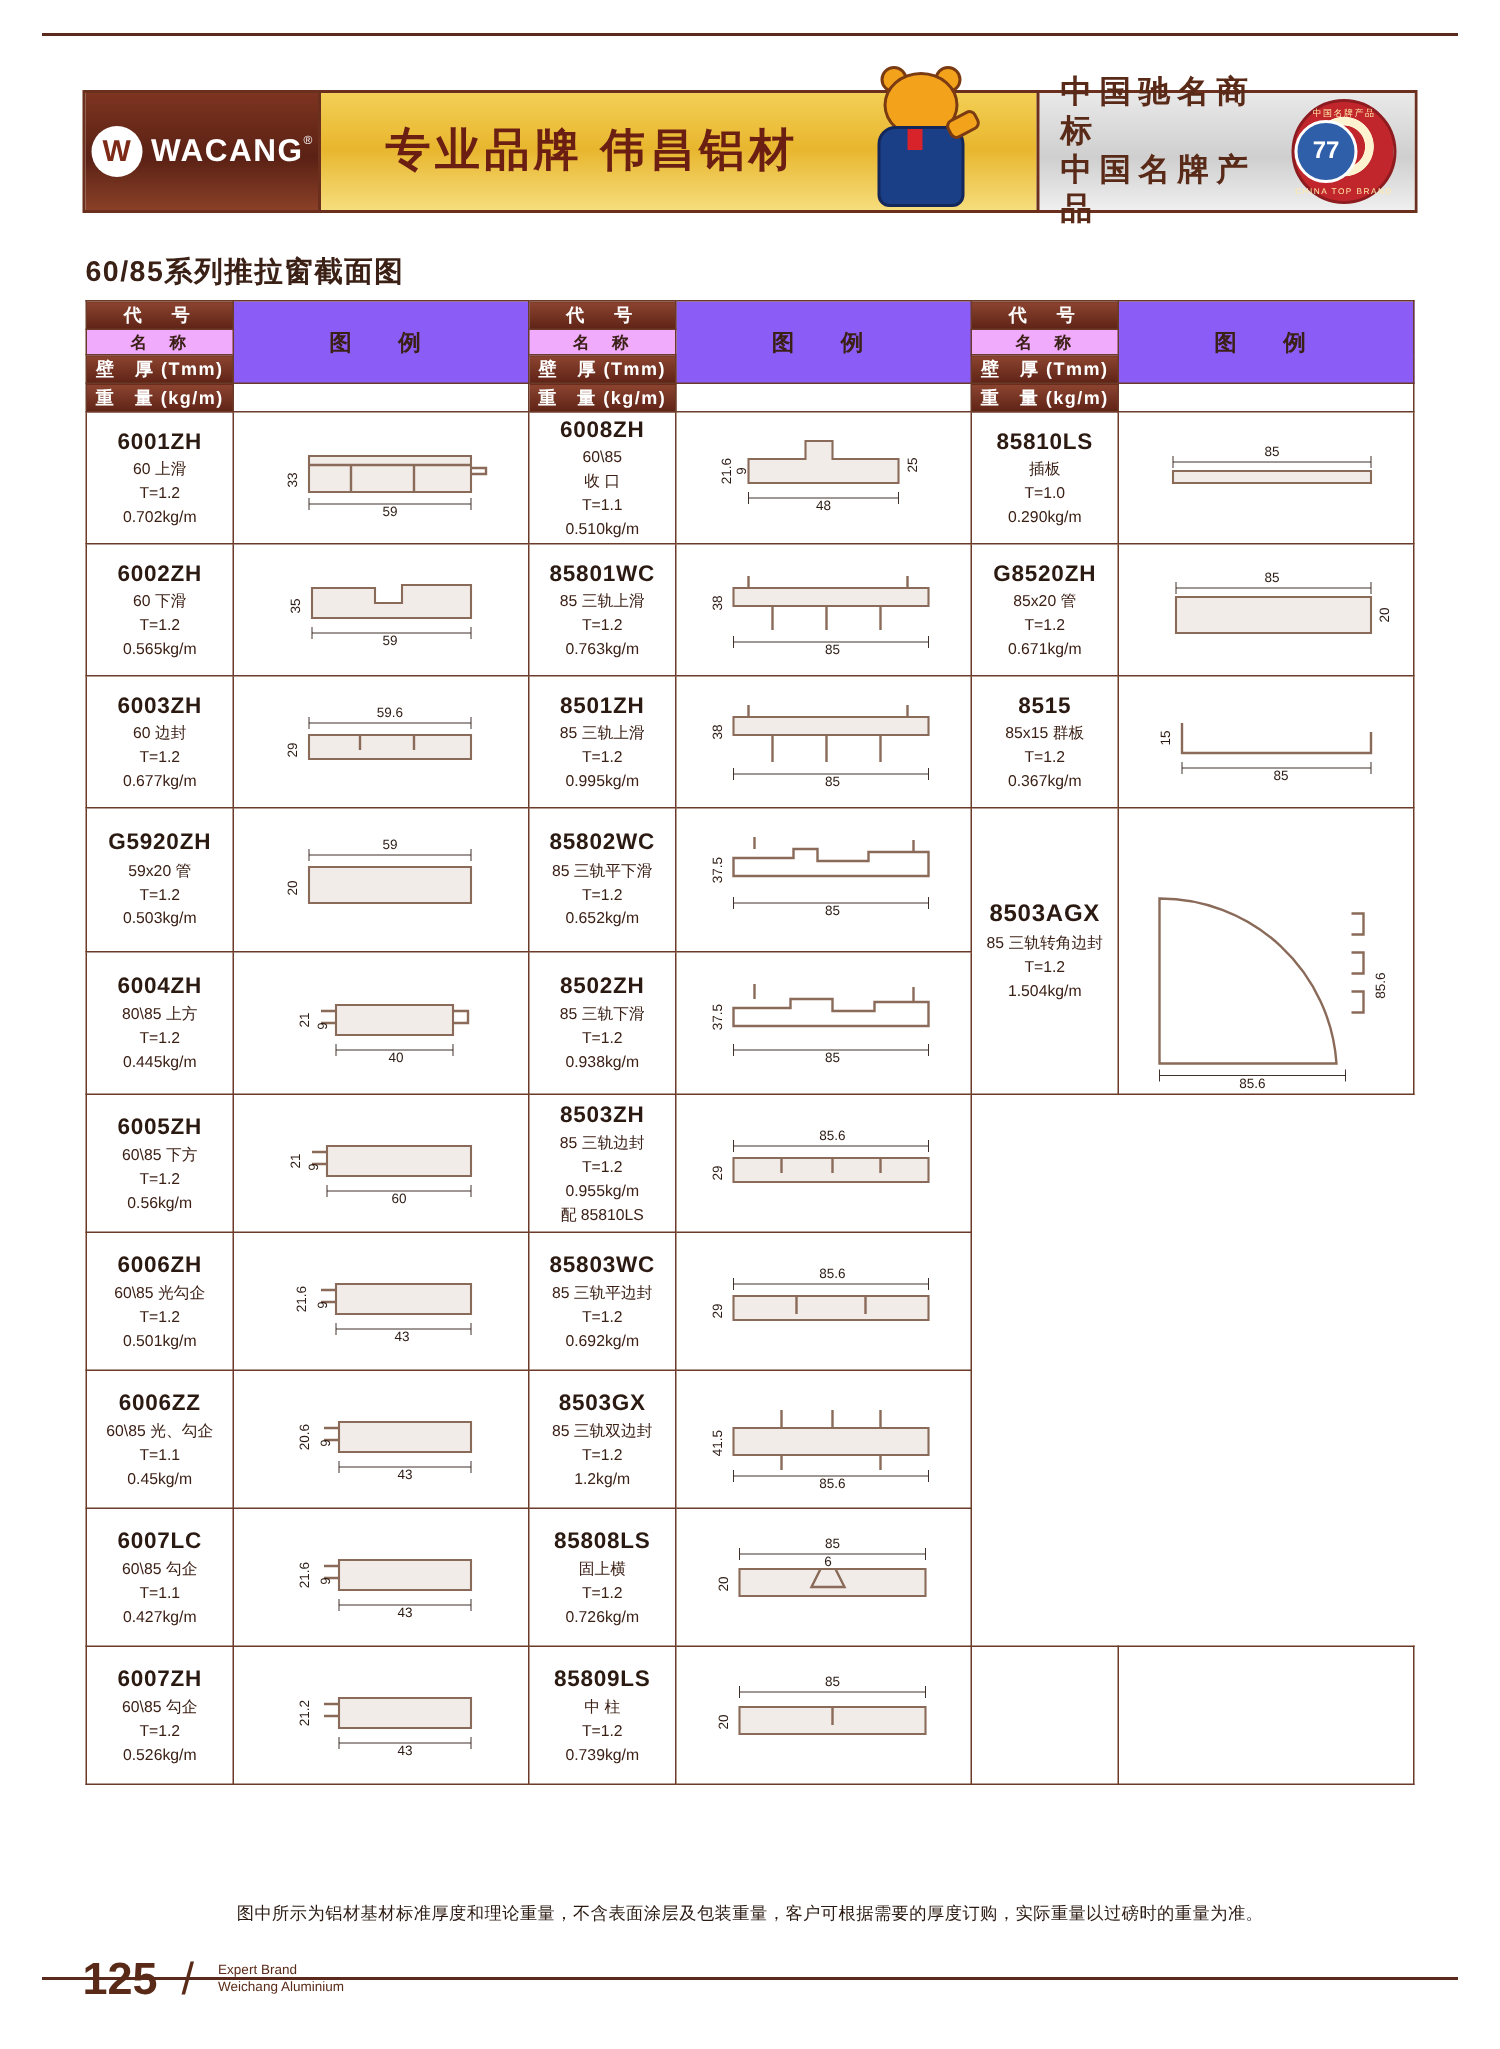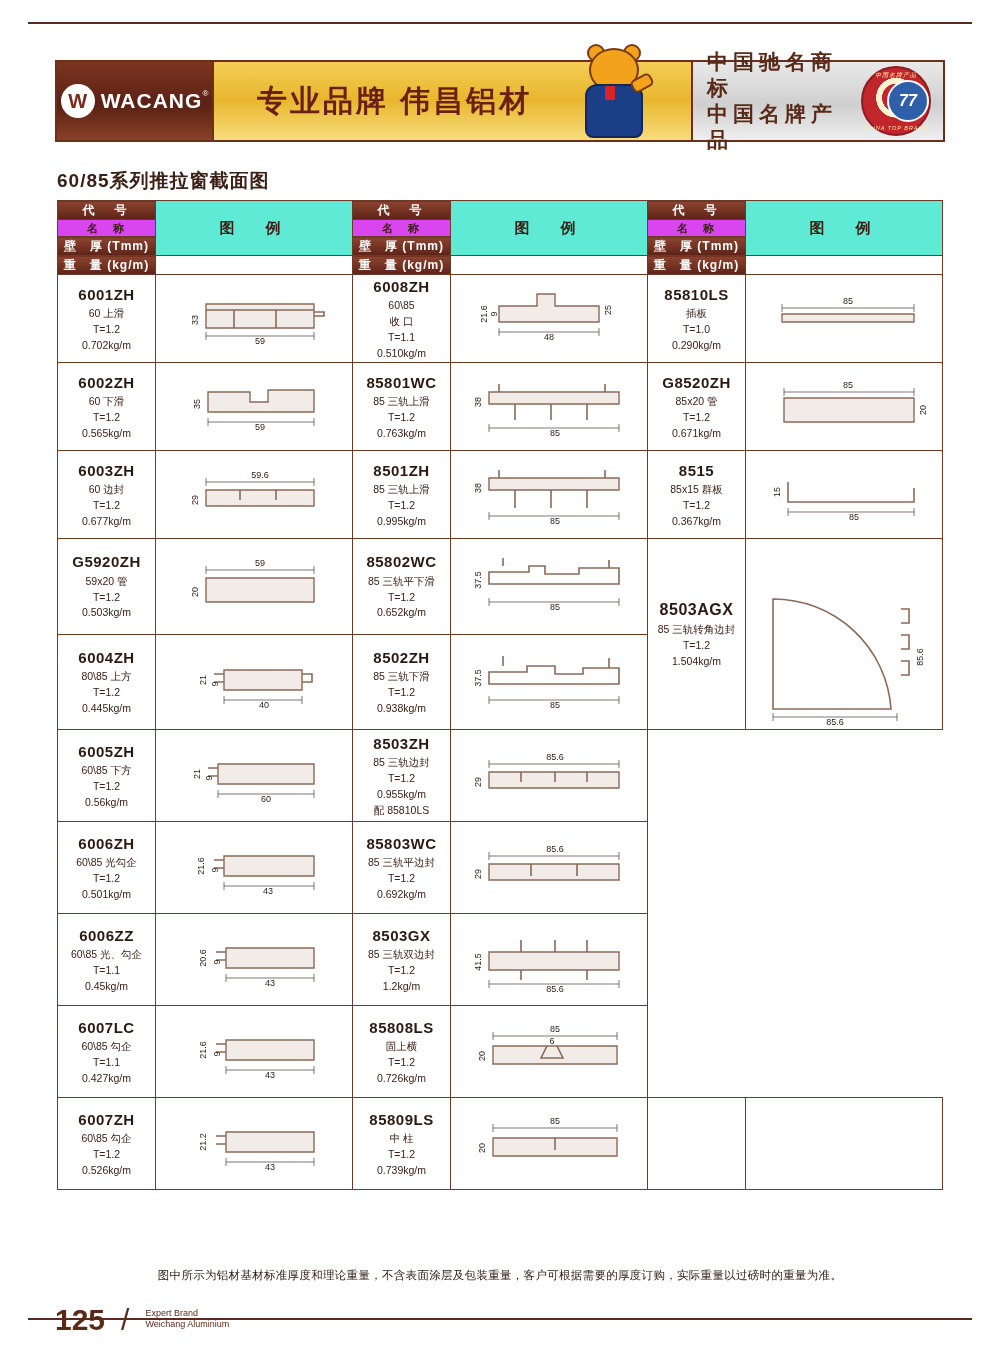--- a/index.html
+++ b/index.html
@@ -58,41 +58,41 @@
   .award-box{
     width:250px;background:linear-gradient(180deg,#e9e9e9 0%,#cfcfcf 55%,#efefef 100%);
     display:flex;align-items:center;
   }
   .award-text{flex:1;padding-left:14px;}
   .award-line{font-size:21px;font-weight:bold;color:#5a2a18;letter-spacing:5px;line-height:1.25;}
   .award-seal{
     width:66px;height:66px;border-radius:50%;margin-right:12px;
     background:radial-gradient(circle at 50% 45%,#fff 0 4%,#c0262b 5% 28%,#fdf3d0 29% 40%,#c0262b 41% 100%);
     border:2px solid #8d1b1f;position:relative;
-    display:flex;align-items:center;justify-content:flex-end;font-style:italic;
+    display:flex;align-items:center;justify-content:flex-start;
   }
   .award-seal .inner{
     width:38px;height:38px;border-radius:50%;background:#2e5fa8;border:2px solid #fff;
     display:flex;align-items:center;justify-content:center;color:#fff;font-weight:bold;font-size:16px;
   }
   .seal-top{position:absolute;top:3px;left:0;right:0;text-align:center;color:#ffe9a8;font-size:6px;letter-spacing:1px;}
   .seal-bot{position:absolute;bottom:3px;left:0;right:0;text-align:center;color:#ffe9a8;font-size:5.5px;letter-spacing:1px;}
 
   
   .page-title{
     position:absolute;left:57px;top:168px;font-size:19px;font-weight:bold;color:#3b2016;letter-spacing:1px;
   }
 
   
   .table-wrap{position:absolute;left:57px;top:200px;width:886px;}
   table.spec{border-collapse:collapse;width:886px;table-layout:fixed;}
   table.spec td,table.spec th{border:1px solid #6b3a28;padding:0;}
   .hdr-code{background:linear-gradient(180deg,#8c4430,#5e2316);color:#fff;font-size:12px;font-weight:bold;text-align:center;letter-spacing:4px;height:18px;}
-  .hdr-sub{background:#d946ef;color:#3b2016;font-size:11px;font-weight:bold;text-align:center;height:16px;letter-spacing:2px;}
-  .hdr-fig{background:#5eead4;color:#3b2016;font-size:15px;font-weight:bold;text-align:center;letter-spacing:8px;}
+  .hdr-sub{background:#f0abfc;color:#3b2016;font-size:11px;font-weight:bold;text-align:center;height:16px;letter-spacing:2px;}
+  .hdr-fig{background:#8b5cf6;color:#3b2016;font-size:15px;font-weight:bold;text-align:center;letter-spacing:8px;}
   .col-info{width:98px;}
   .col-fig{width:197px;}
   .cell-info{text-align:center;vertical-align:middle;padding:6px 2px;line-height:1.5;}
   .code{font-size:15px;font-weight:bold;color:#2b1a12;letter-spacing:.5px;}
   .desc{font-size:10.5px;color:#3b2016;}
   .cell-fig{vertical-align:middle;text-align:left;}
   svg{display:block;margin:0 auto;}
   .dim{font-family:"Liberation Sans",sans-serif;font-size:9px;fill:#2b1a12;}
   .prof{fill:none;stroke:#8a6a58;stroke-width:1.6;}
   .proff{fill:#f2ece8;stroke:#8a6a58;stroke-width:1.4;}

